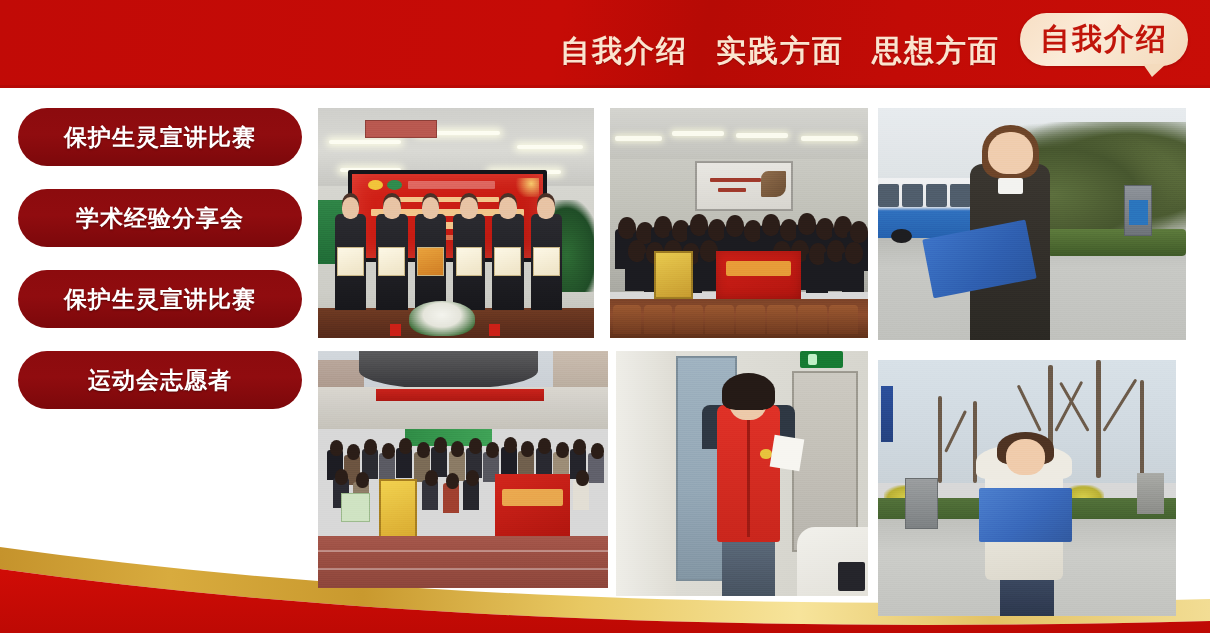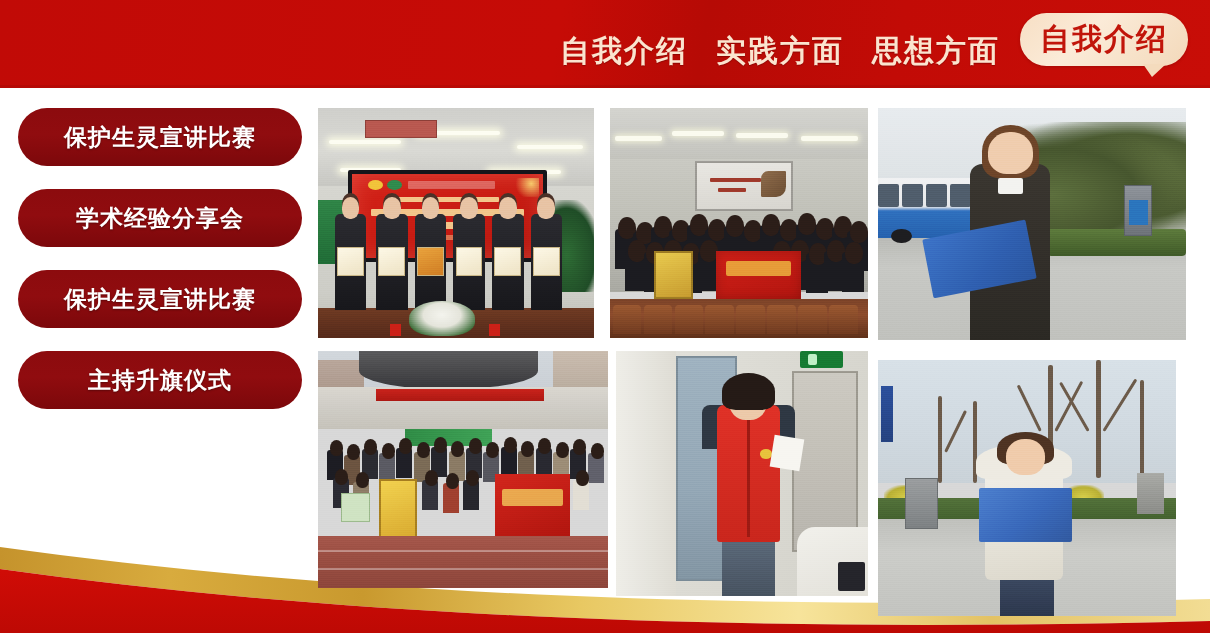--- a/index.html
+++ b/index.html
@@ -334,21 +334,21 @@
       <div class="nav-item">实践方面</div>
       <div class="nav-item">思想方面</div>
       <div class="nav-item active">自我介绍</div>
     </div>
   </div>
 
   <div class="sidebar">
     <div class="pill">保护生灵宣讲比赛</div>
     <div class="pill">学术经验分享会</div>
     <div class="pill">保护生灵宣讲比赛</div>
-    <div class="pill">主持升旗仪式</div>
+    <div class="pill">运动会志愿者</div>
   </div>
 
   <div class="bottom-deco">
     <svg viewBox="0 0 1210 90" preserveAspectRatio="none" aria-hidden="true">
       <defs>
         <linearGradient id="goldGrad" x1="0" y1="0" x2="1" y2="0">
           <stop offset="0%" stop-color="#c5932c"></stop>
           <stop offset="14%" stop-color="#d8ab3e"></stop>
           <stop offset="30%" stop-color="#c9992e"></stop>
           <stop offset="48%" stop-color="#e8c862"></stop>

